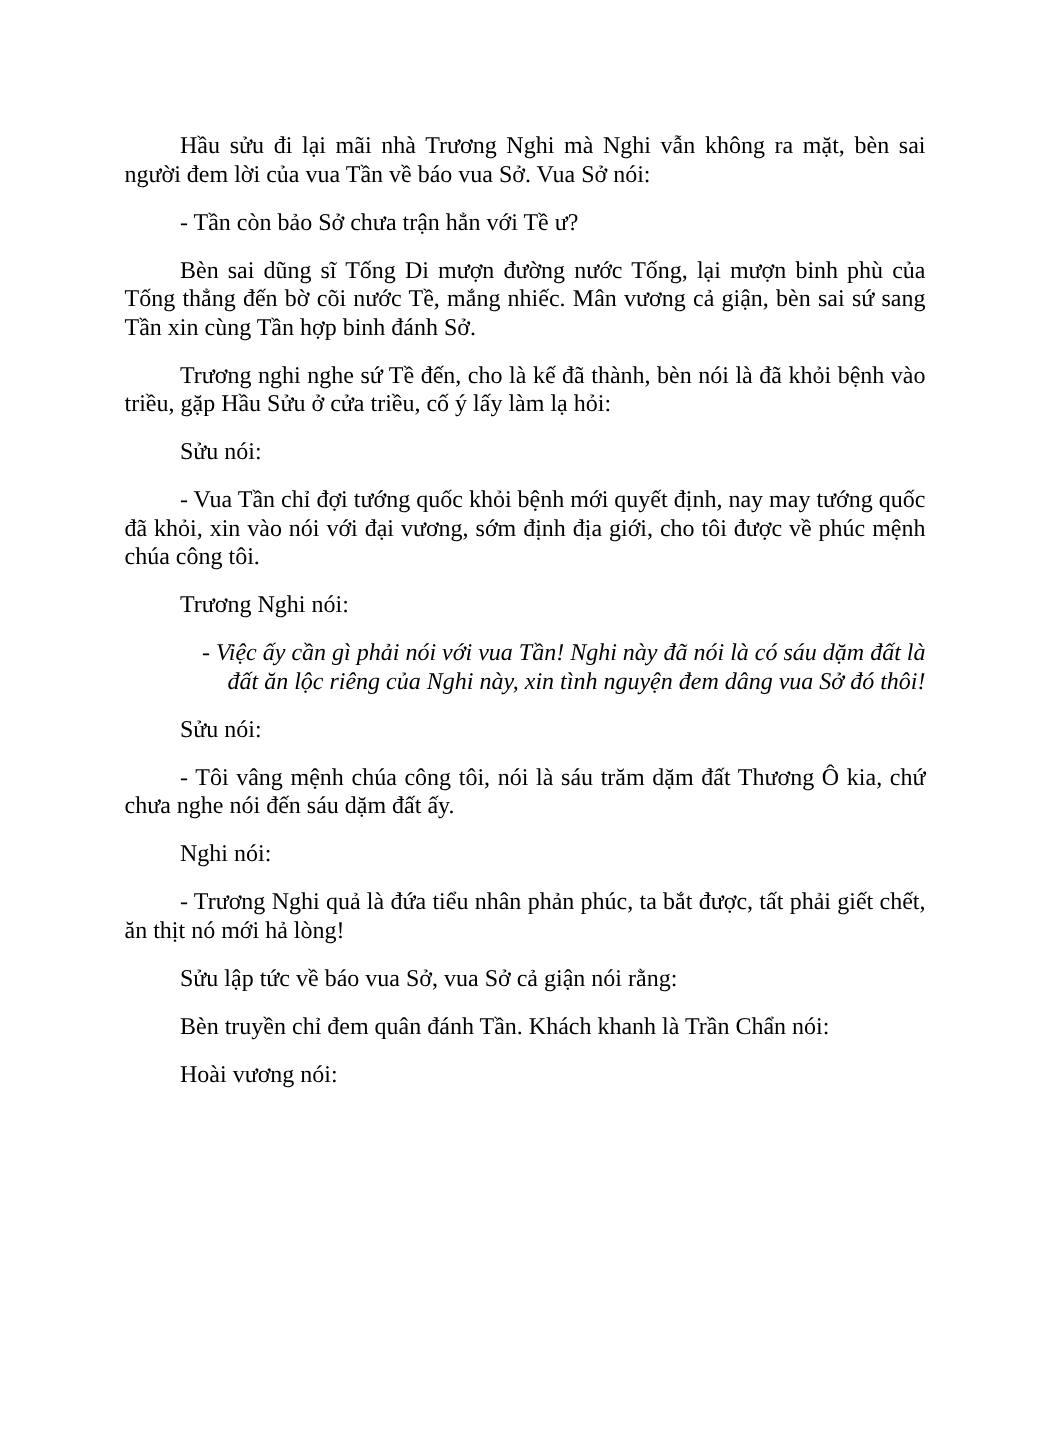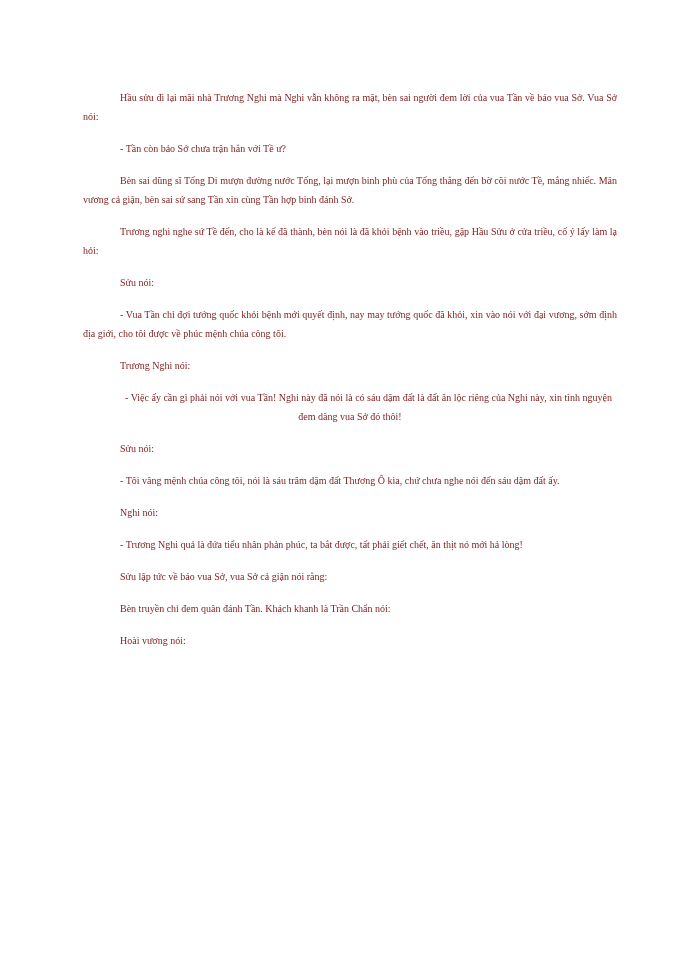--- a/index.html
+++ b/index.html
@@ -12,31 +12,32 @@
     height: 960px;
     overflow: hidden;
     position: relative;
   }
   .page {
     position: absolute;
     left: 83px;
     top: 88px;
     width: 534px;
     font-family: "Liberation Serif", "DejaVu Serif", serif;
-    font-size: 10px;
+    font-size: 16px;
     line-height: 19px;
-    color: #7f1d1d;
+    color: #000000;
   }
   .para {
     margin: 0 0 13px 0;
     text-indent: 37px;
     text-align: justify;
   }
   .para.left {
-    text-align: center;
+    text-align: right;
+    font-style: italic;
   }
 </style>
 </head>
 <body>
 
 <div class="page">
   <p class="para">Hầu sửu đi lại mãi nhà Trương Nghi mà Nghi vẫn không ra mặt, bèn sai người đem lời của vua Tần về báo vua Sở. Vua Sở nói:</p>
   <p class="para">- Tần còn bảo Sở chưa trận hẳn với Tề ư?</p>
   <p class="para">Bèn sai dũng sĩ Tống Di mượn đường nước Tống, lại mượn binh phù của Tống thẳng đến bờ cõi nước Tề, mắng nhiếc. Mân vương cả giận, bèn sai sứ sang Tần xin cùng Tần hợp binh đánh Sở.</p>
   <p class="para">Trương nghi nghe sứ Tề đến, cho là kế đã thành, bèn nói là đã khỏi bệnh vào triều, gặp Hầu Sửu ở cửa triều, cố ý lấy làm lạ hỏi:</p>

